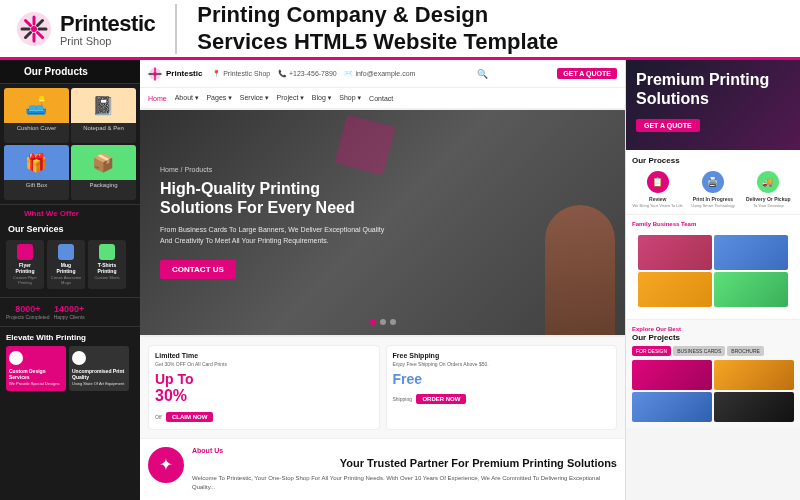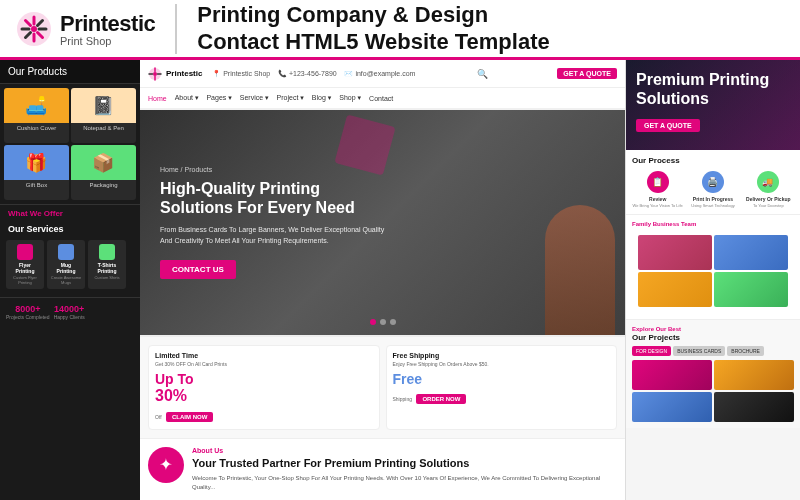--- a/index.html
+++ b/index.html
@@ -46,22 +46,22 @@
       width: 140px;
       background: #1a1a1a;
       flex-shrink: 0;
       overflow: hidden;
       position: relative;
     }
     .left-sidebar-title {
       background: #111;
       color: #fff;
       font-size: 10px;
-      font-weight: 400;
-      padding: 6px 8px;
+      font-weight: 700;
+      padding: 6px 24px;
       border-bottom: 1px solid #333;
     }
     .sidebar-products {
       display: grid;
       grid-template-columns: 1fr 1fr;
       gap: 2px;
       padding: 4px;
     }
     .sidebar-product-card {
       background: #2a2a2a;
@@ -79,21 +79,21 @@
     .product-label {
       font-size: 6px;
       color: #ccc;
       text-align: center;
       padding: 2px;
     }
     .what-we-offer {
       color: #e0057c;
       font-size: 8px;
       font-weight: 700;
-      padding: 4px 8px;
+      padding: 4px 24px;
       border-top: 1px solid #333;
     }
     .our-services-title {
       color: #fff;
       font-size: 9px;
       font-weight: 700;
       padding: 2px 8px;
     }
     .service-cards {
       display: flex;
@@ -519,20 +519,21 @@
       color: #e0057c;
       font-weight: 700;
       margin-bottom: 2px;
     }
     .about-title {
       font-size: 11px;
       font-weight: 900;
       color: #111;
       line-height: 1.3;
       margin-bottom: 4px;
+      text-align: right;
     }
     .about-desc {
       font-size: 6px;
       color: #555;
       line-height: 1.5;
     }
   </style>
 </head>
 <body>
 
@@ -553,21 +554,21 @@
       </g>
     </svg>
     <div class="brand-text">
       <h1>Printestic</h1>
       <span>Print Shop</span>
     </div>
   </div>
   <div class="brand-divider"></div>
   <div class="brand-tagline">
     <span>Printing Company &amp; Design</span><br>
-    <span>Contact  HTML5 Website Template</span>
+    <span>Services  HTML5 Website Template</span>
   </div>
 </div>
 
 <div class="main-area">
 
   <div class="left-sidebar">
     <div class="left-sidebar-title">Our Products</div>
     <div class="sidebar-products">
       <div class="sidebar-product-card">
         <div class="product-color-block" style="background:#f5a623;">
@@ -614,20 +615,35 @@
       </div>
     </div>
     <div class="stats-row">
       <div class="stat-item">
         <div class="stat-num">8000+</div>
         <div class="stat-label">Projects Completed</div>
       </div>
       <div class="stat-item">
         <div class="stat-num">14000+</div>
         <div class="stat-label">Happy Clients</div>
+      </div>
+    </div>
+    <div class="elevate-section">
+      <div class="elevate-title">Elevate With Printing</div>
+      <div class="elevate-cards">
+        <div class="elevate-card">
+          <div class="elevate-card-icon"></div>
+          <div class="elevate-card-title">Custom Design Services</div>
+          <div class="elevate-card-desc">We Provide Special Designs</div>
+        </div>
+        <div class="elevate-card" style="background:#333;">
+          <div class="elevate-card-icon"></div>
+          <div class="elevate-card-title">Uncompromised Print Quality</div>
+          <div class="elevate-card-desc">Using State Of Art Equipment</div>
+        </div>
       </div>
     </div>
   </div>
 
   <div class="center-content">
 
     <div class="website-header">
       <div class="website-logo-small">
         <svg width="14" height="14" viewBox="0 0 14 14">
           <circle cx="7" cy="7" r="6" fill="#e0057c" opacity="0.2"></circle>

